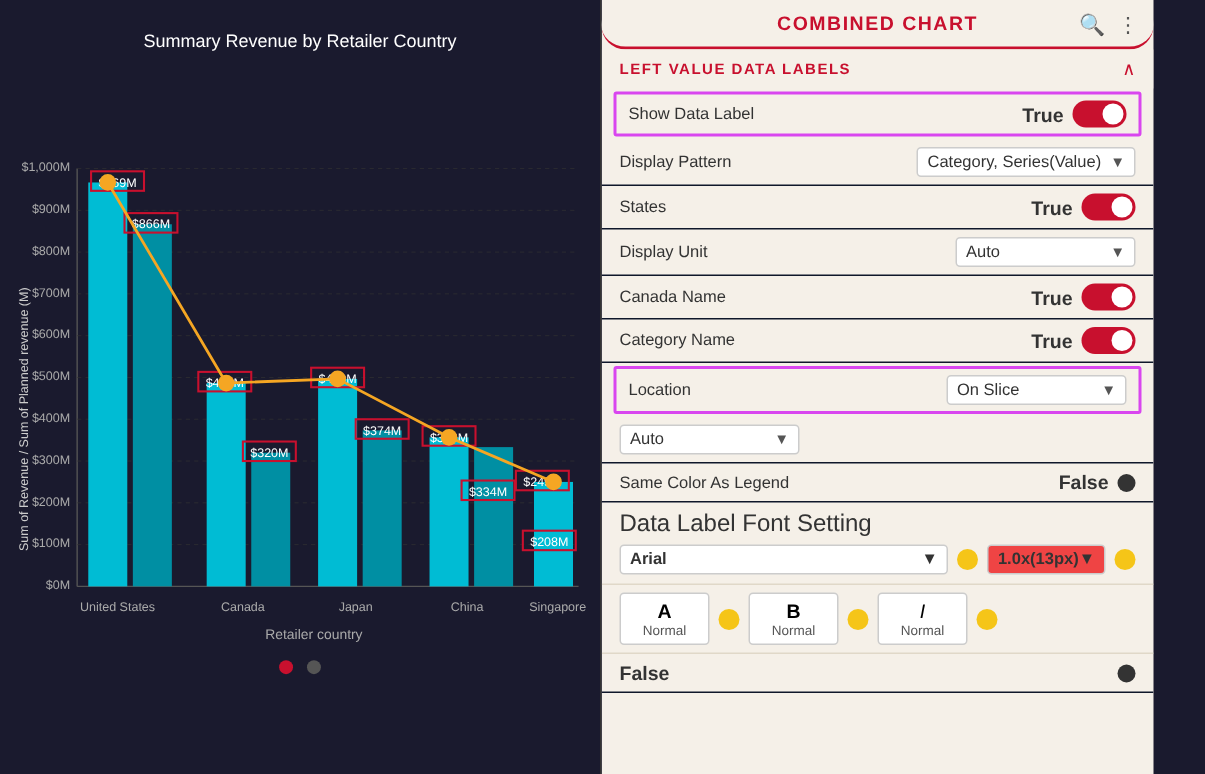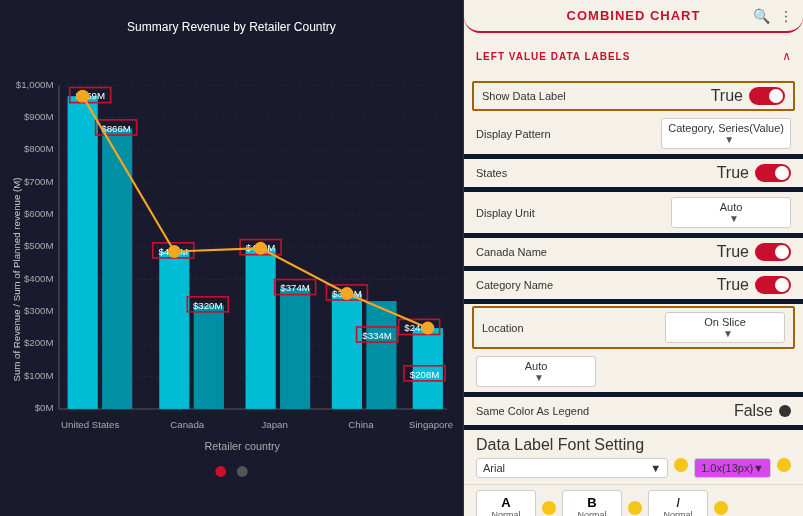--- a/index.html
+++ b/index.html
@@ -7,21 +7,21 @@
       font-family: Arial, sans-serif;
       background: #1a1a2e;
       width: 803px;
       height: 516px;
       overflow: hidden;
       display: flex;
     }
 
     
     .chart-panel {
-      width: 464px;
+      width: 401px;
       height: 516px;
       background: #1a1a2e;
       position: relative;
       border-right: 1px solid #333;
       flex-shrink: 0;
       text-decoration: underline;
     }
 
     .chart-container {
       position: absolute;
@@ -77,21 +77,21 @@
     }
 
     .header-icon {
       color: #555;
       font-size: 14px;
       cursor: pointer;
     }
 
     .section-header {
       background: #f5f0e8;
-      padding: 16px 12px;
+      padding: 6px 12px;
       display: flex;
       align-items: center;
       justify-content: space-between;
     }
 
     .section-label {
       color: #c8102e;
       font-size: 10px;
       font-weight: bold;
       letter-spacing: 1px;
@@ -100,41 +100,42 @@
     .chevron-icon {
       color: #c8102e;
       font-size: 12px;
     }
 
     .settings-row {
       display: flex;
       align-items: center;
       justify-content: space-between;
       padding: 5px 12px;
-      border-bottom: 5px solid #0f172a;
+      border-bottom: 1px solid #0f172a;
     }
 
     .settings-row.highlighted {
-      border: 2px solid #a16207;
+      border: 2px solid #d946ef;
       margin: 2px 8px;
       padding: 4px 8px;
       border-radius: 2px;
       justify-content: center;
     }
 
     .row-label {
       color: #333;
       font-size: 11px;
       flex: 1;
     }
 
     .row-value {
       color: #333;
-      font-size: 16px;
+      font-size: 13px;
       margin-right: 6px;
+      font-weight: bold;
     }
 
     
     .toggle-switch {
       width: 36px;
       height: 18px;
       border-radius: 9px;
       position: relative;
       cursor: pointer;
     }
@@ -163,21 +164,20 @@
       border: 1px solid #ccc;
       border-radius: 3px;
       padding: 3px 6px;
       font-size: 11px;
       color: #333;
       display: flex;
       align-items: center;
       min-width: 120px;
       justify-content: space-between;
       cursor: pointer;
-      flex-direction: column;
     }
 
     .dropdown-arrow {
       margin-left: 6px;
       color: #555;
       font-size: 10px;
     }
 
     .circle-dot {
       width: 12px;
@@ -193,22 +193,23 @@
     }
 
     .font-setting-label {
       color: #333;
       font-size: 16px;
       margin-bottom: 4px;
     }
 
     .font-row {
       display: flex;
-      align-items: flex-start;
+      align-items: center;
       gap: 6px;
+      font-weight: bold;
     }
 
     .font-dropdown {
       background: white;
       border: 1px solid #ccc;
       border-radius: 3px;
       padding: 3px 6px;
       font-size: 11px;
       color: #333;
       display: flex;
@@ -220,21 +221,21 @@
 
     .yellow-dot {
       width: 14px;
       height: 14px;
       background: #f5c518;
       border-radius: 50%;
       flex-shrink: 0;
     }
 
     .size-dropdown {
-      background: #d946ef;
+      background: #ef4444;
       border: 1px solid #ccc;
       border-radius: 3px;
       padding: 3px 6px;
       font-size: 11px;
       color: #333;
       display: flex;
       align-items: center;
       cursor: pointer;
       white-space: nowrap;
     }

